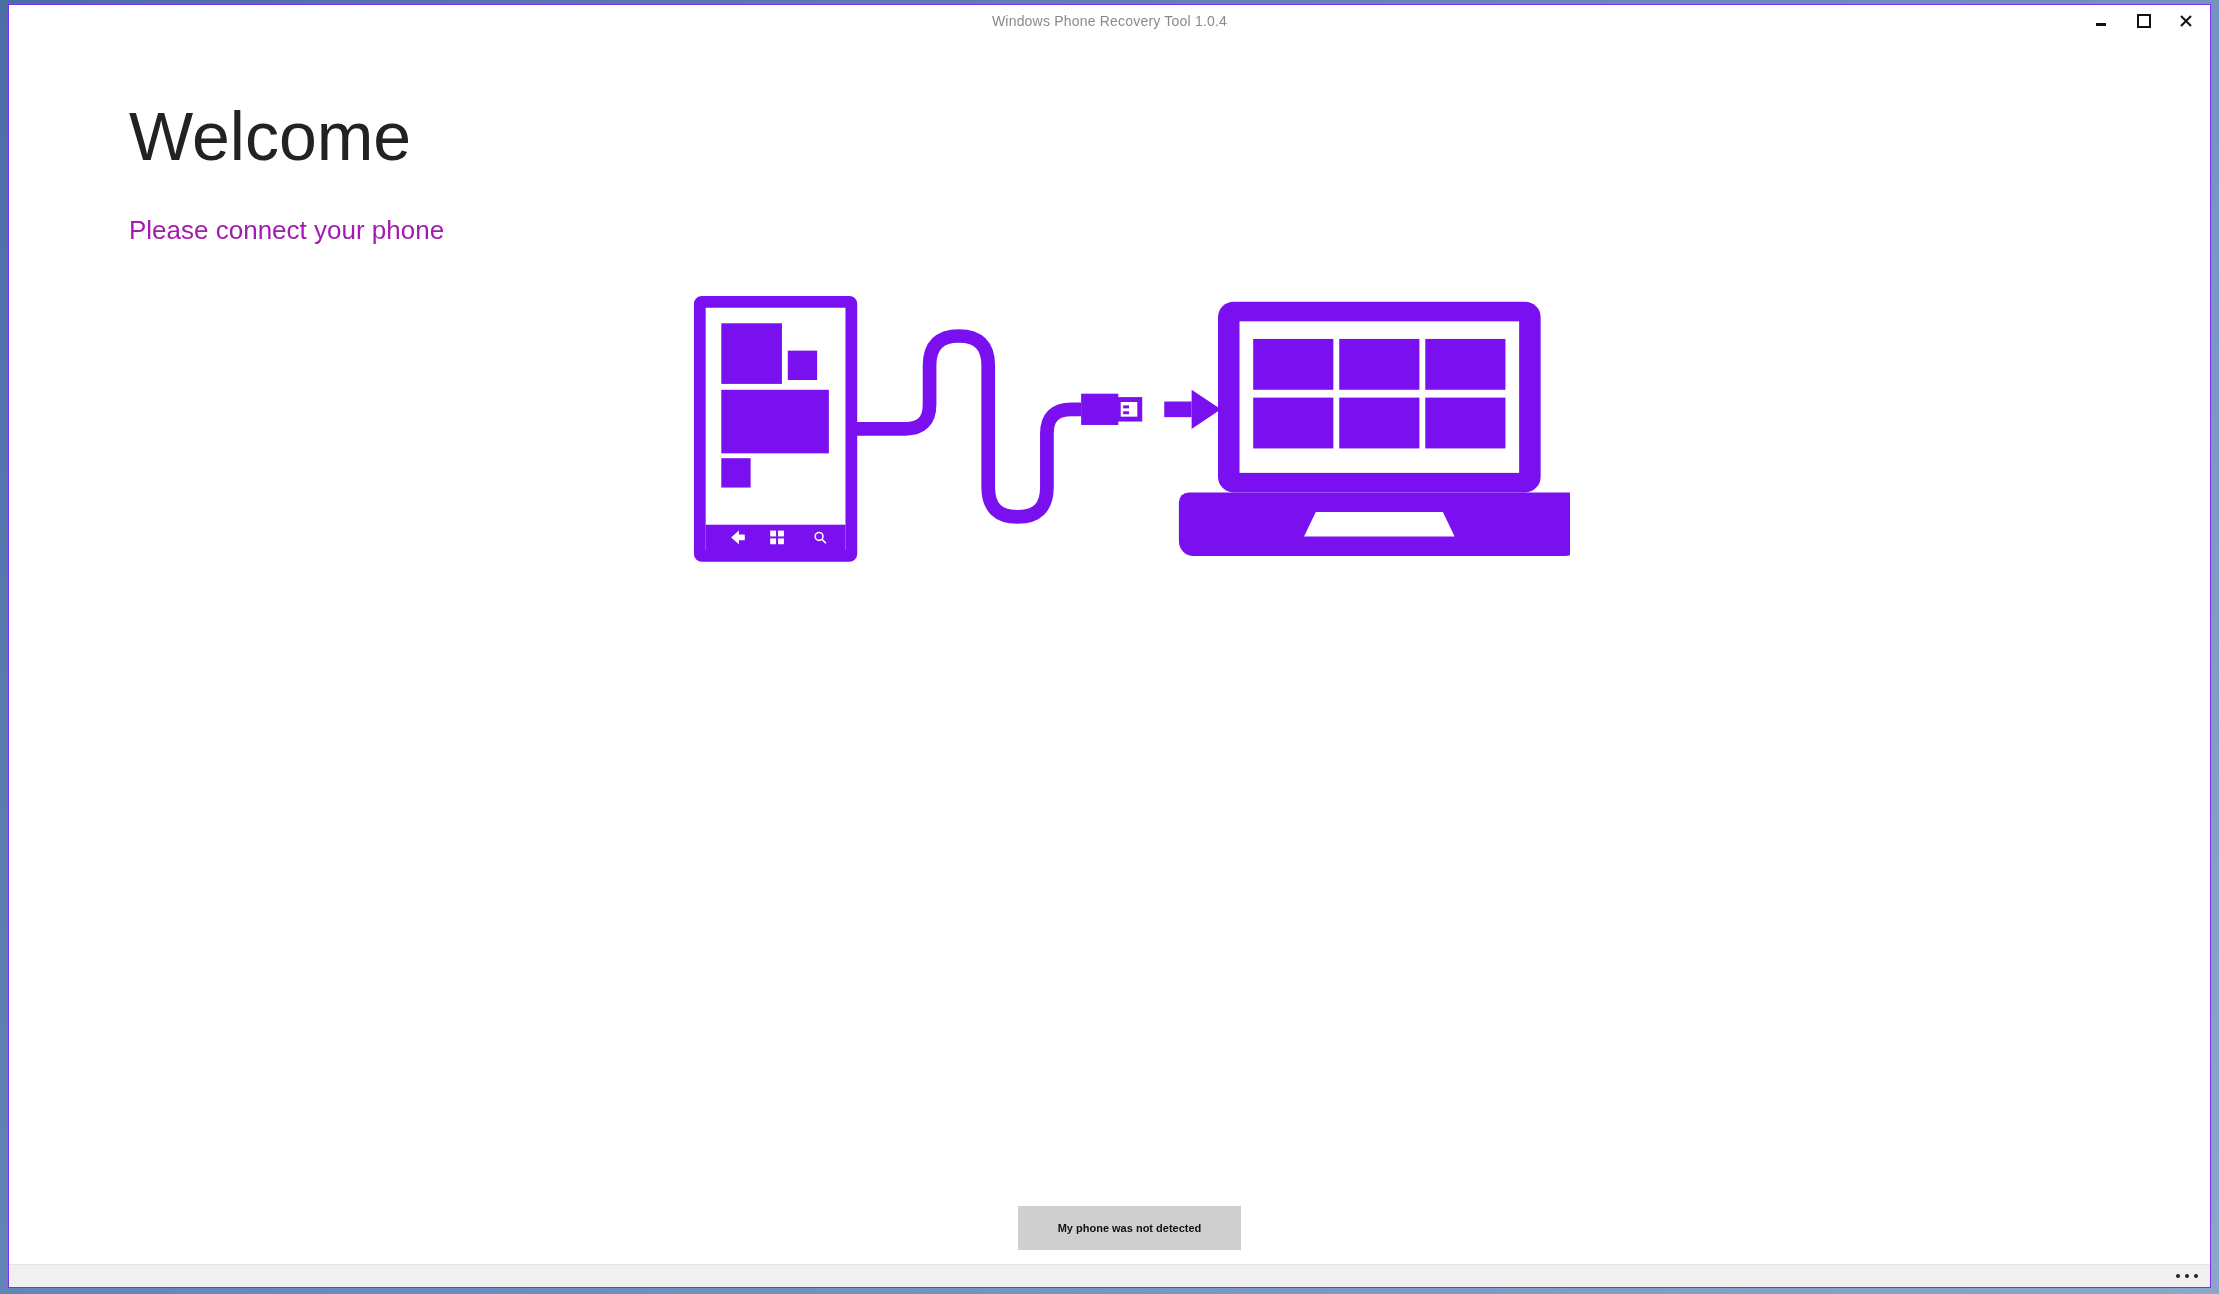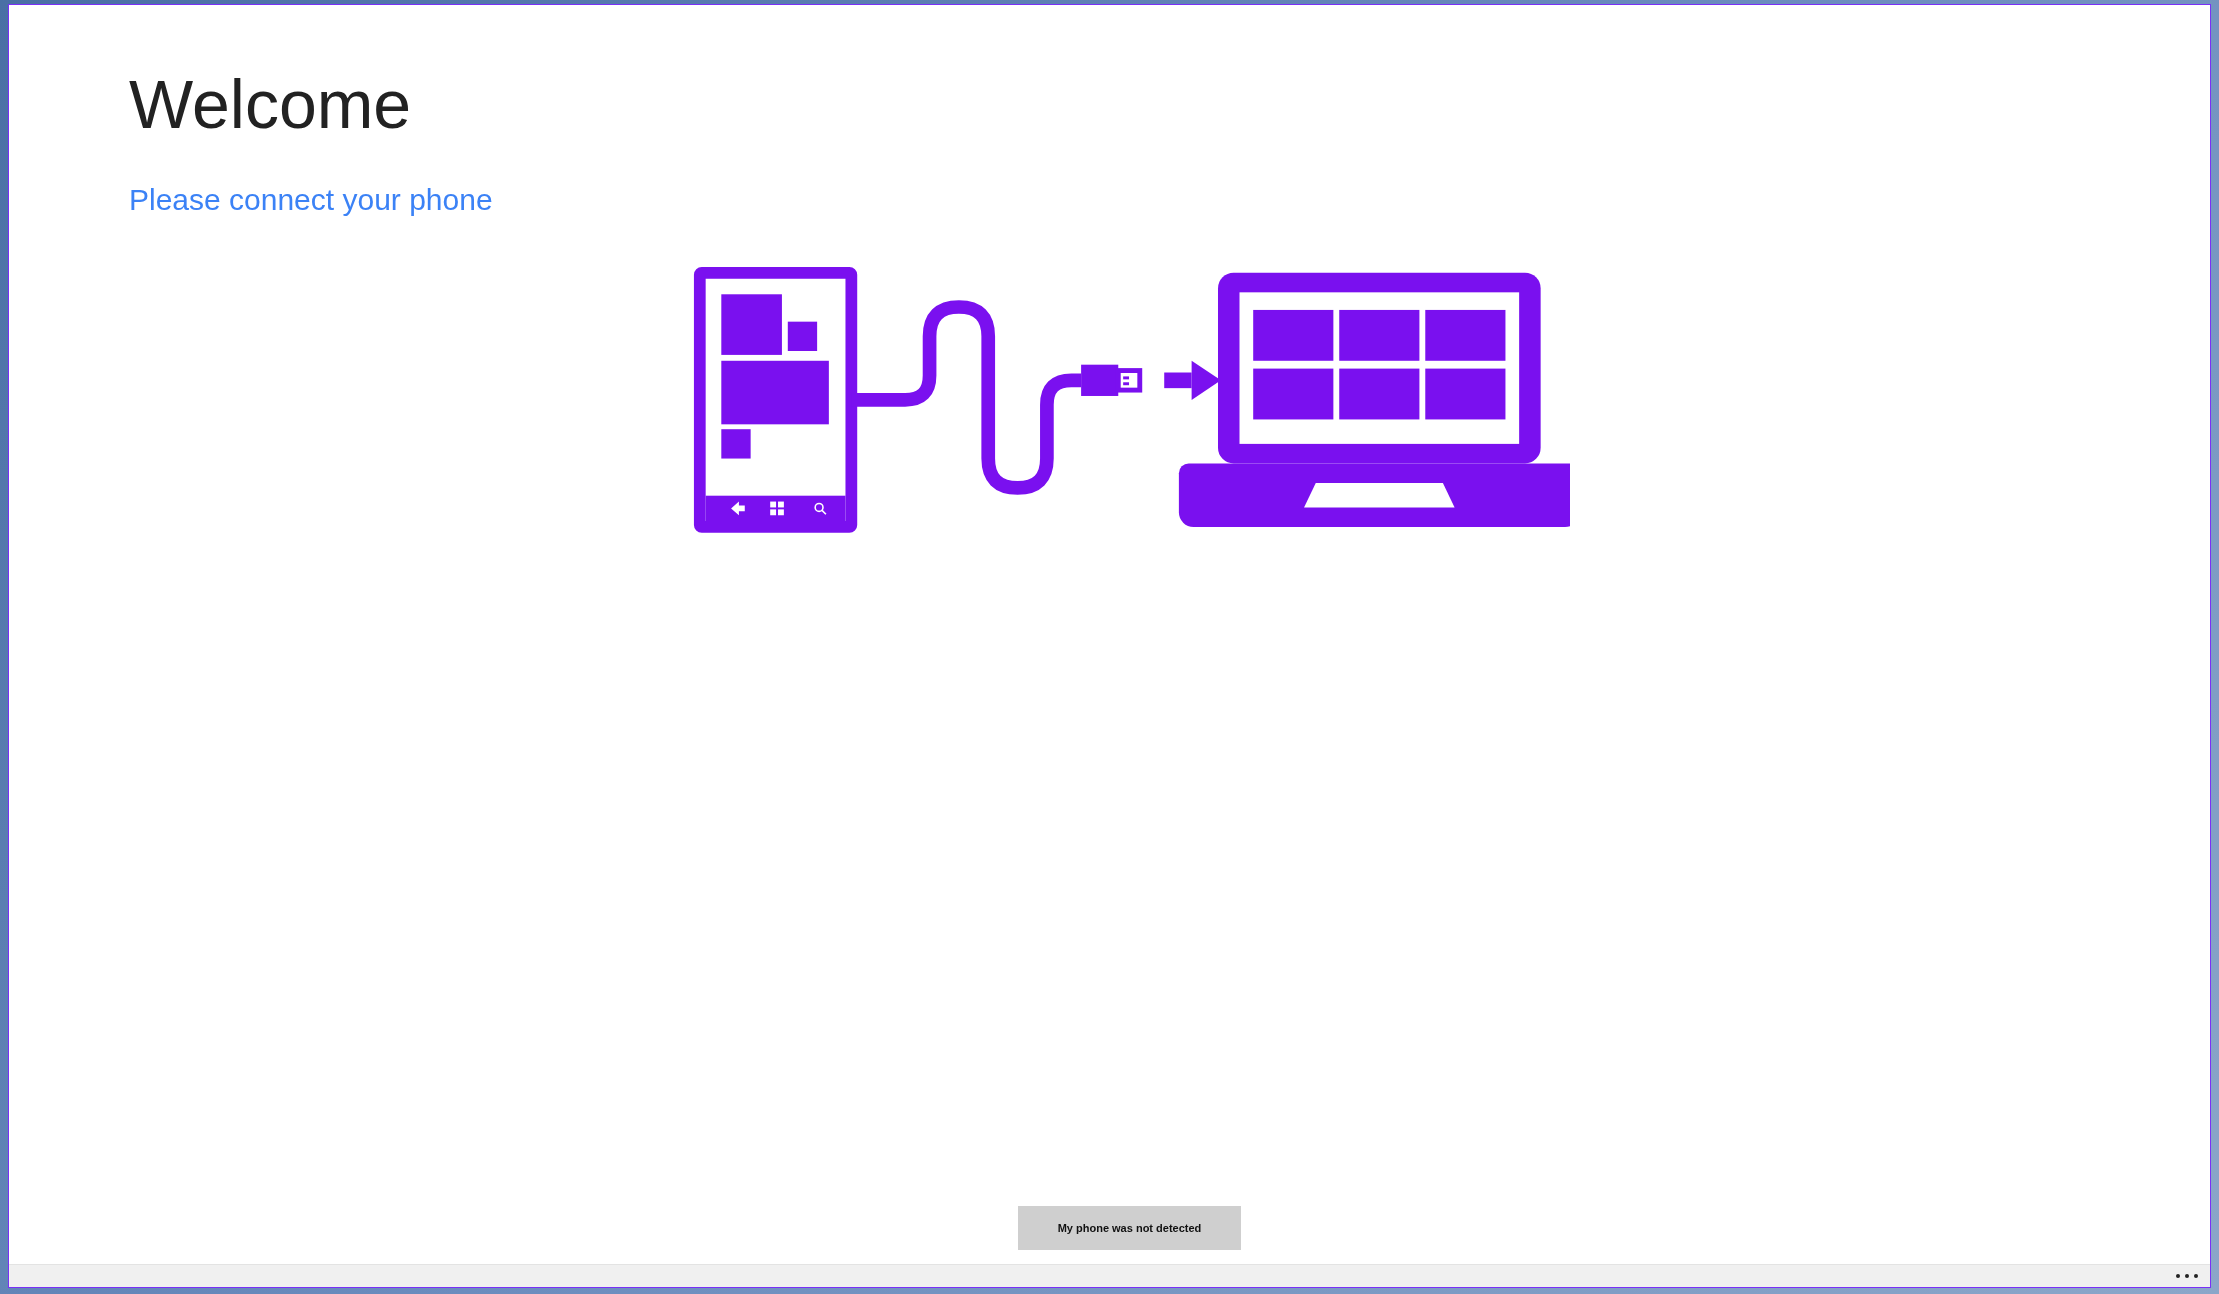--- a/index.html
+++ b/index.html
@@ -62,22 +62,22 @@
   }
   h1 {
     font-weight: 200;
     font-size: 68px;
     margin: 20px 0 40px 0;
     color: #222;
     letter-spacing: 0px;
   }
   .subhead {
     font-weight: 300;
-    font-size: 30px;
-    color: #3b82f6;
+    font-size: 26px;
+    color: #a21caf;
     margin-bottom: 26px;
   }
 
   .illustration-wrap {
     flex: 1;
     display: flex;
     align-items: flex-start;
     justify-content: center;
     padding-top: 20px;
   }
@@ -116,20 +116,40 @@
   }
   .ellipsis-dots span{
     width:4px;height:4px;border-radius:50%;background:#222;display:block;
   }
 </style>
 </head>
 <body>
 
 <div class="window">
 
+  <div class="titlebar">
+    <span>Windows Phone Recovery Tool 1.0.4</span>
+    <div class="window-controls">
+      <div class="wc">
+        <svg width="14" height="14" viewBox="0 0 14 14">
+            <rect x="1" y="9" width="10" height="3" fill="#111"></rect>
+          </svg>
+      </div>
+      <div class="wc">
+        <svg width="14" height="14" viewBox="0 0 14 14">
+            <rect x="1" y="1" width="12" height="12" fill="none" stroke="#111" stroke-width="2"></rect>
+          </svg>
+      </div>
+      <div class="wc">
+        <svg width="14" height="14" viewBox="0 0 14 14">
+            <path d="M2 2 L12 12 M12 2 L2 12" stroke="#111" stroke-width="2" fill="none"></path>
+          </svg>
+      </div>
+    </div>
+  </div>
 
   <div class="content">
     <h1>Welcome</h1>
     <div class="subhead">Please connect your phone</div>
 
     <div class="illustration-wrap">
       <svg class="illustration" viewBox="0 0 900 280">
 
         <g>
           <rect x="10" y="10" width="155" height="260" rx="2" fill="none" stroke="#7a10ef" stroke-width="12"></rect>

